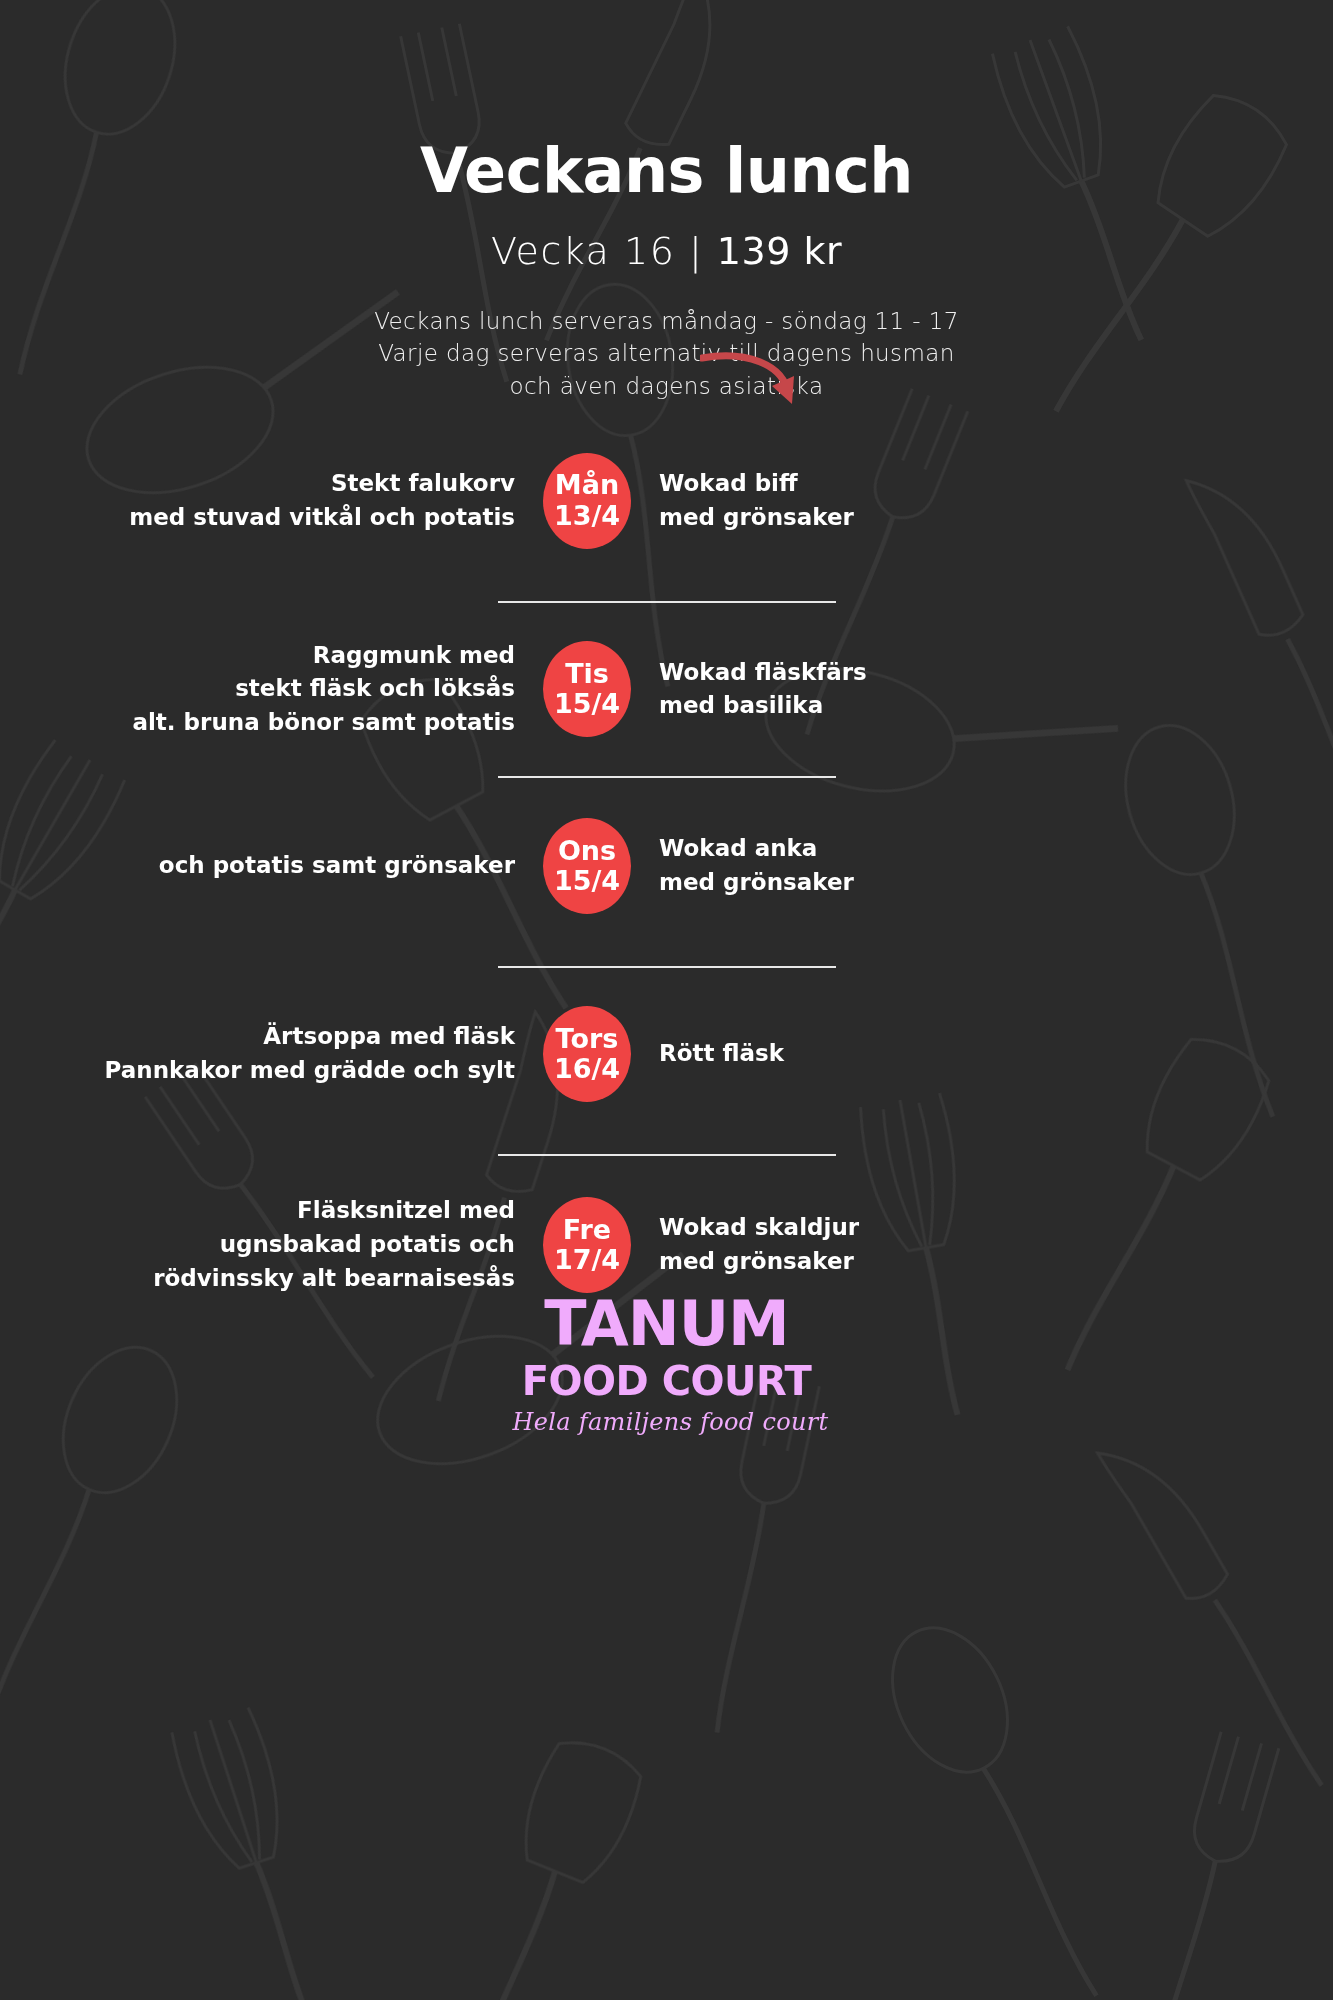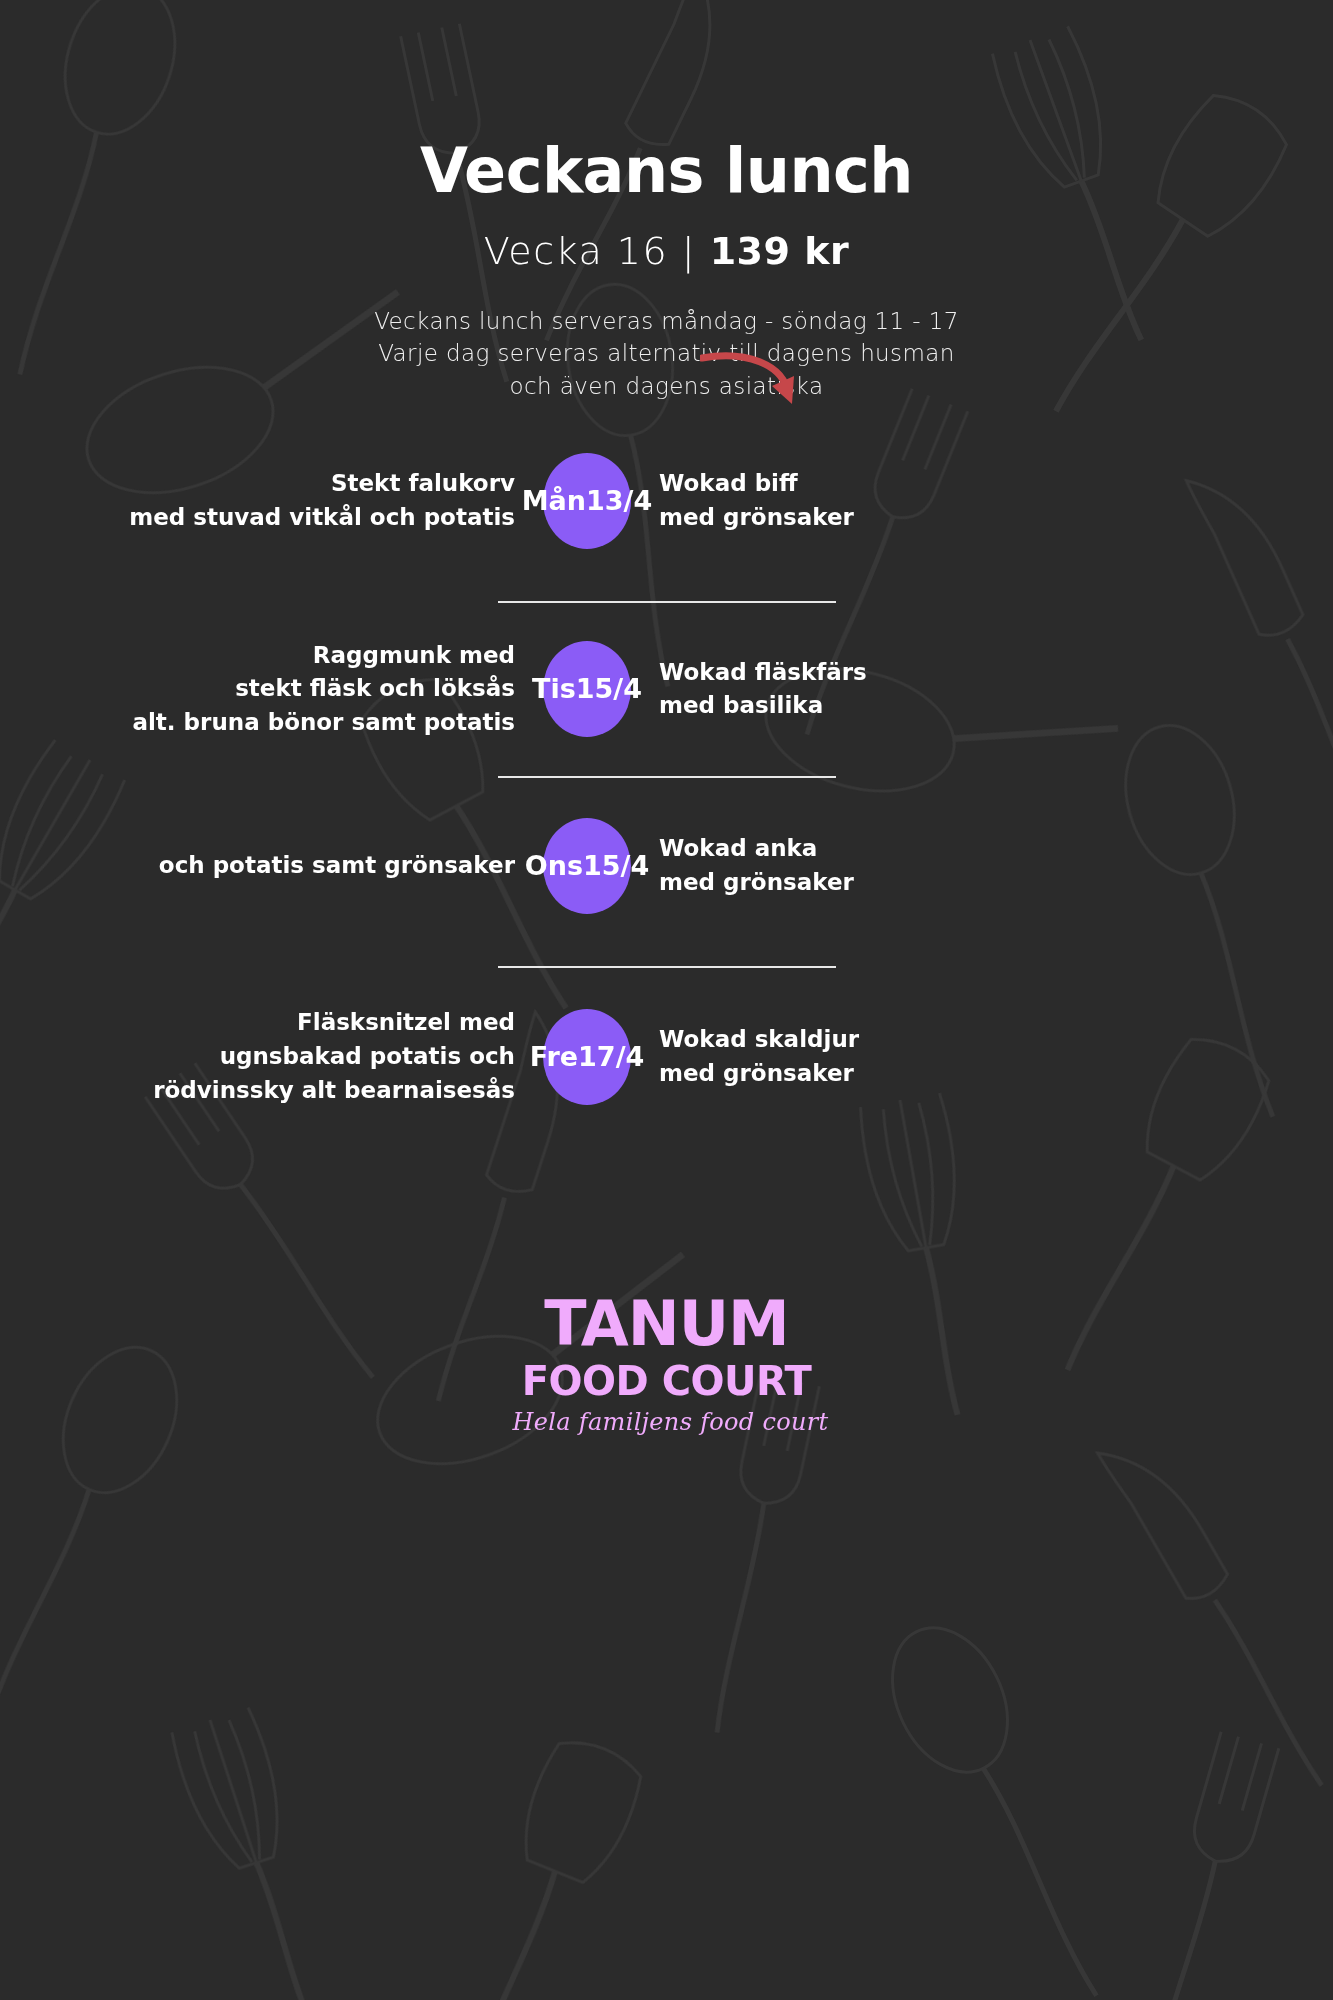--- a/index.html
+++ b/index.html
@@ -40,21 +40,21 @@
     font-family:"DejaVu Sans", sans-serif;
   }
 
   .week-line {
     margin-top:26px;
     font-size:38px;
     font-weight:300;
     letter-spacing:1.5px;
     line-height:1.2;
   }
-  .week-line .price { font-weight:bold; letter-spacing:0.5px;margin-top:36px; }
+  .week-line .price { font-weight:normal; letter-spacing:0.5px;margin-top:36px; }
 
   .desc {
     margin-top:30px;
     font-size:23px;
     font-weight:300;
     line-height:1.42;
     letter-spacing:0.4px;
     color:#f0f0f0;
   }
   .desc div { white-space:nowrap; }
@@ -94,24 +94,24 @@
     font-size:23px;
     font-weight:bold;
     line-height:1.47;
   }
 
   .badge {
     width:88px;
     height:96px;
     flex:0 0 88px;
     border-radius:50%;
-    background:#8b5cf6;
+    background:#ef4444;
     color:#fff;
     display:flex;
-    flex-direction:row;
+    flex-direction:column;
     align-items:center;
     justify-content:center;
     font-weight:bold;
     line-height:1.12;
   }
   .badge .day { font-size:27px; }
   .badge .date { font-size:27px; }
 
   .divider {
     width:338px;
@@ -294,20 +294,36 @@
           <span class="date">15/4</span>
         </div>
         <div class="col-right">
           <div>Wokad anka</div>
           <div>med grönsaker</div>
         </div>
       </div>
       <div class="divider" style="margin-top:52px;"></div>
     </div>
 
+    <div class="row-block" style="padding-top:38px;">
+      <div class="row">
+        <div class="col-left">
+          <div>Ärtsoppa med fläsk</div>
+          <div>Pannkakor med grädde och sylt</div>
+        </div>
+        <div class="badge">
+          <span class="day">Tors</span>
+          <span class="date">16/4</span>
+        </div>
+        <div class="col-right">
+          <div>Rött fläsk</div>
+        </div>
+      </div>
+      <div class="divider" style="margin-top:52px;"></div>
+    </div>
 
     <div class="row-block" style="padding-top:38px;">
       <div class="row">
         <div class="col-left">
           <div>Fläsksnitzel med</div>
           <div>ugnsbakad potatis och</div>
           <div>rödvinssky alt bearnaisesås</div>
         </div>
         <div class="badge">
           <span class="day">Fre</span>

